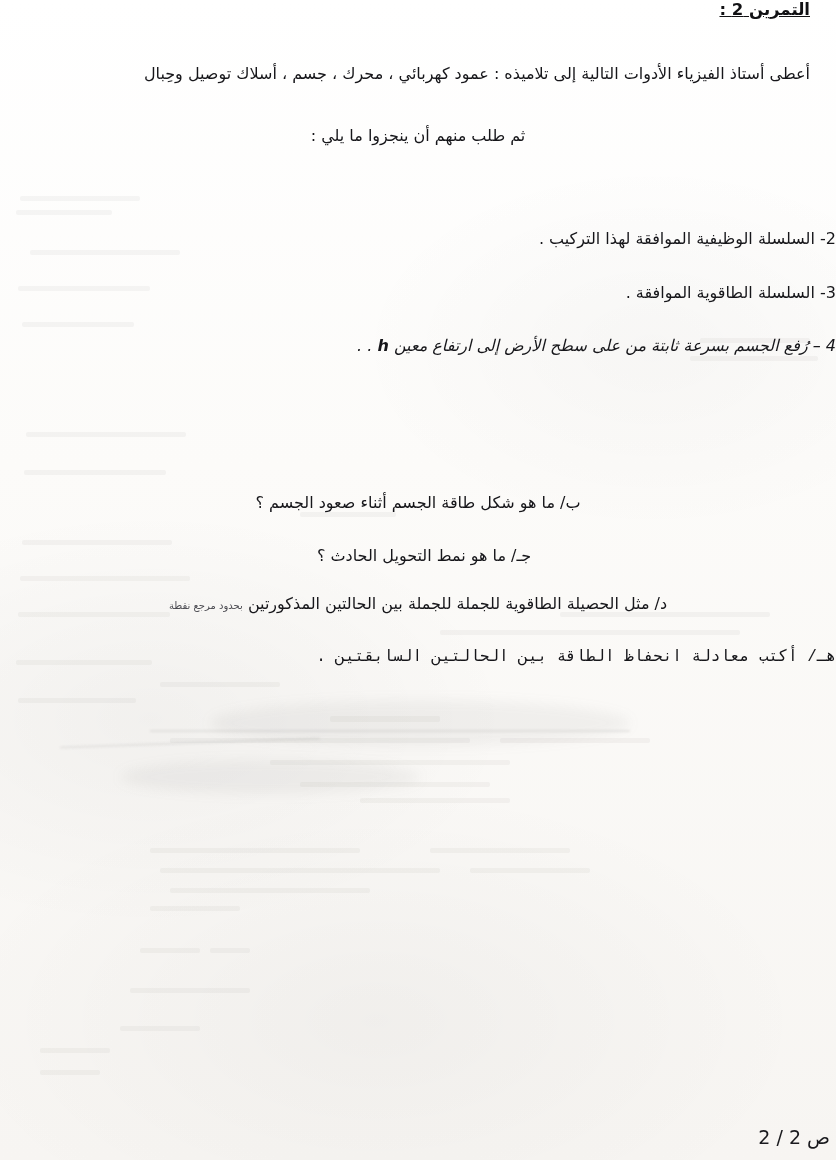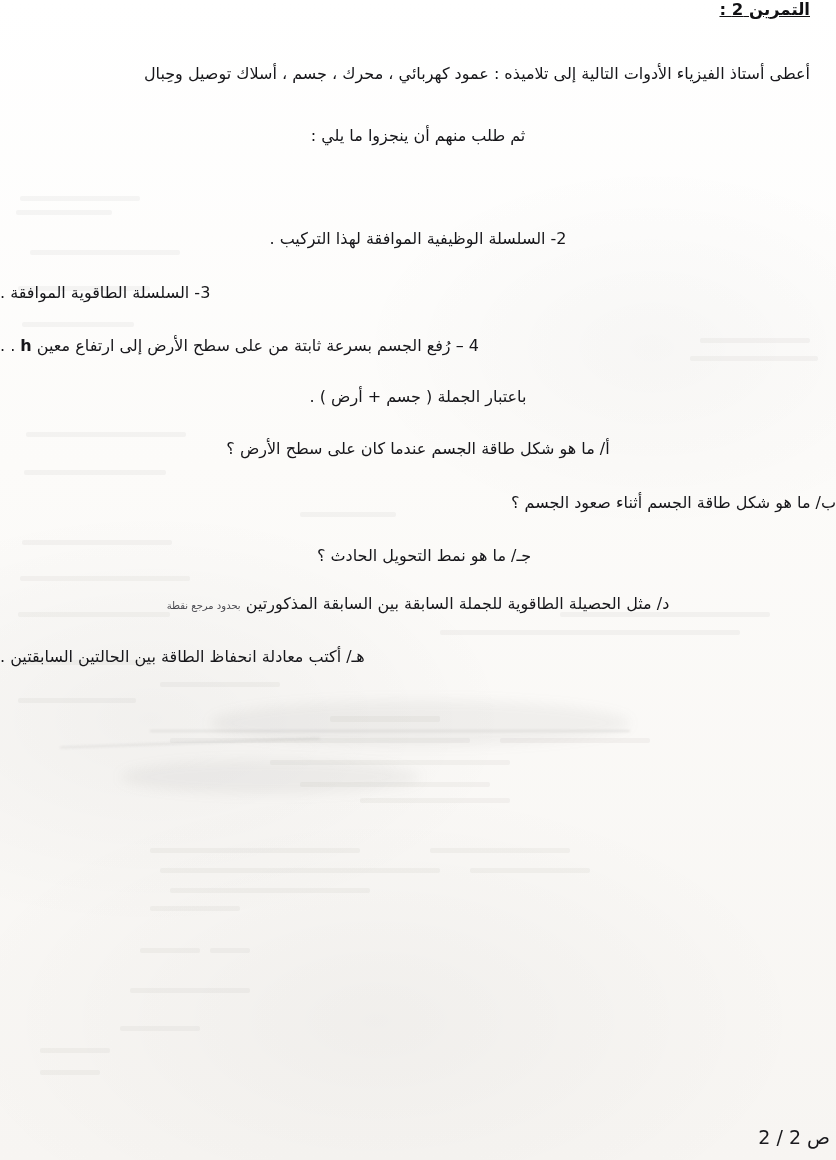--- a/index.html
+++ b/index.html
@@ -49,29 +49,29 @@
   .line {
     position: absolute;
     font-size: 16px;
     line-height: 1.5;
     white-space: nowrap;
     color: #16161a;
   }
   .l-intro1 { top: 62px; right: 26px; left: 26px; text-align: right; }
   .l-intro2 { top: 124px; right: 26px; left: 26px; text-align: center; }
   .l-q1 { top: 170px; right: 0; left: 0; text-align: center; }
-  .l-q2 { top: 227px; right: 0; left: 0; text-align: center; }
-  .l-q3 { top: 281px; right: 0; left: 0; text-align: left; }
-  .l-q4 { top: 334px; right: 0; left: 0; text-align: left; }
+  .l-q2 { top: 227px; right: 0; left: 0; }
+  .l-q3 { top: 281px; right: 0; left: 0; text-align: right; }
+  .l-q4 { top: 334px; right: 0; left: 0; text-align: right; font-style: italic; }
   .l-q4b { top: 385px; right: 0; left: 0; text-align: center; }
   .l-a { top: 437px; right: 0; left: 0; text-align: center; }
-  .l-b { top: 491px; right: 0; left: 0; text-align: right; }
+  .l-b { top: 491px; right: 0; left: 0; text-align: center; }
   .l-c { top: 544px; right: 0; left: 12px; text-align: center; }
   .l-d { top: 592px; right: 0; left: 0; text-align: center; }
-  .l-e { top: 645px; right: 0; left: 0; text-align: left; }
+  .l-e { top: 645px; right: 0; left: 0; text-align: right; font-family: Liberation Mono, monospace; }
 
   .sub-note {
     font-size: 10px;
     color: #4a4a50;
   }
   .var-h {
     font-weight: bold;
     font-size: 16px;
   }
   .footer {
@@ -174,42 +174,35 @@
     <span>السلسلة الطاقوية الموافقة .</span>
   </div>
 
   <div class="line l-q4">
     <span>4 –</span>
     <span>رُفع الجسم بسرعة ثابتة من على سطح الأرض إلى ارتفاع معين</span>
     <span class="var-h">h</span>
     <span>. .</span>
   </div>
 
-  <div class="line l-q4b">
-    <span>باعتبار الجملة ( جسم + أرض  ) .</span>
-  </div>
-
-  <div class="line l-a">
-    <span>أ/</span>
-    <span>ما هو شكل طاقة الجسم عندما كان على سطح الأرض ؟</span>
-  </div>
+
 
   <div class="line l-b">
     <span>ب/</span>
     <span>ما هو شكل طاقة الجسم أثناء صعود الجسم ؟</span>
   </div>
 
   <div class="line l-c">
     <span>جـ/</span>
     <span>ما هو نمط التحويل الحادث ؟</span>
   </div>
 
   <div class="line l-d">
     <span>د/</span>
-    <span>مثل الحصيلة الطاقوية للجملة السابقة بين السابقة المذكورتين</span>
+    <span>مثل الحصيلة الطاقوية للجملة للجملة بين الحالتين المذكورتين</span>
     <span class="sub-note">بحدود مرجع نقطة</span>
   </div>
 
   <div class="line l-e">
     <span>هـ/</span>
     <span>أكتب معادلة انحفاظ الطاقة بين الحالتين السابقتين .</span>
   </div>
 
   <div class="footer">ص 2 / 2</div>
 

